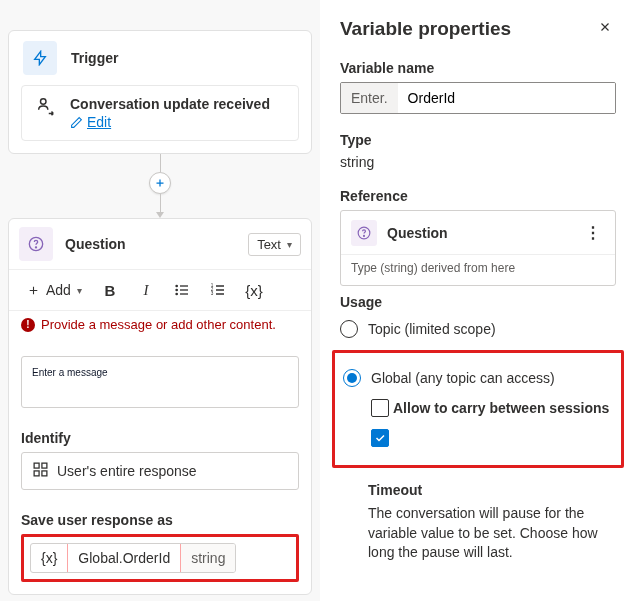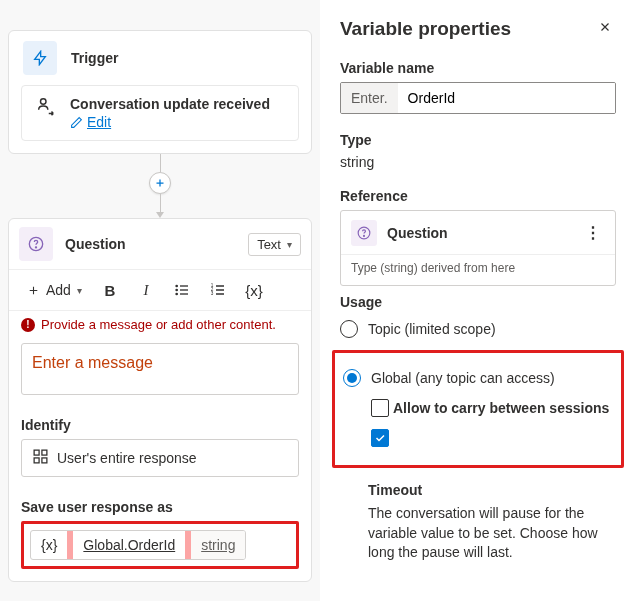--- a/index.html
+++ b/index.html
@@ -127,23 +127,23 @@
   .error-row {
     display: flex; align-items: center; gap: 6px;
     padding: 6px 12px; color: #a80000; font-size: 13px;
   }
   .error-icon {
     width: 14px; height: 14px; border-radius: 50%; background: #a80000;
     color: #fff; font-size: 10px; display: flex; align-items: center; justify-content: center;
     font-weight: bold;
   }
   .msg-input {
-    margin: 5px 12px 12px 12px;
+    margin: 18px 12px 12px 12px;
     border: 1px solid #d2d0ce; border-radius: 3px;
-    padding: 10px; color: #c2410c; font-size: 16px;
+    padding: 10px; color: #0f172a; font-size: 10px;
     height: 52px;
   }
   .section-label {
     padding: 10px 12px 6px 12px; font-weight: 600; font-size: 14px;
   }
   .identify-box {
     margin: 0 12px 12px 12px;
     border: 1px solid #d2d0ce; border-radius: 3px;
     padding: 8px 10px; display: flex; align-items: center; gap: 8px;
     cursor: pointer; background: #fff;
@@ -155,21 +155,21 @@
     padding: 6px;
   }
   .var-chip {
     display: inline-flex; align-items: stretch;
     border: 1px solid #d2d0ce; border-radius: 3px;
     overflow: hidden; font-size: 14px; cursor: pointer;
   }
   .var-chip .seg {
     padding: 6px 10px; display: flex; align-items: center; gap: 6px;
   }
-  .var-chip .seg + .seg { border-left: 6px solid #fca5a5; text-decoration: underline; }
+  .var-chip .seg + .seg { border-left: 1px solid #fca5a5; }
   .var-chip .type-seg { color: #605e5c; background: #faf9f8; }
 
   
   .prop-panel {
     position: absolute;
     left: 320px; top: 0;
     width: 316px; height: 601px;
     background: #fff;
     padding: 16px 20px 0 20px;
     overflow: hidden;

